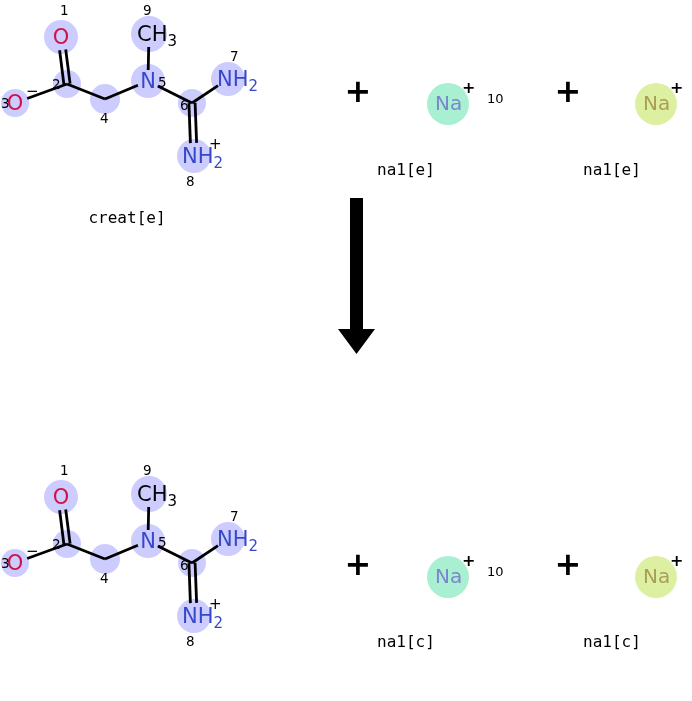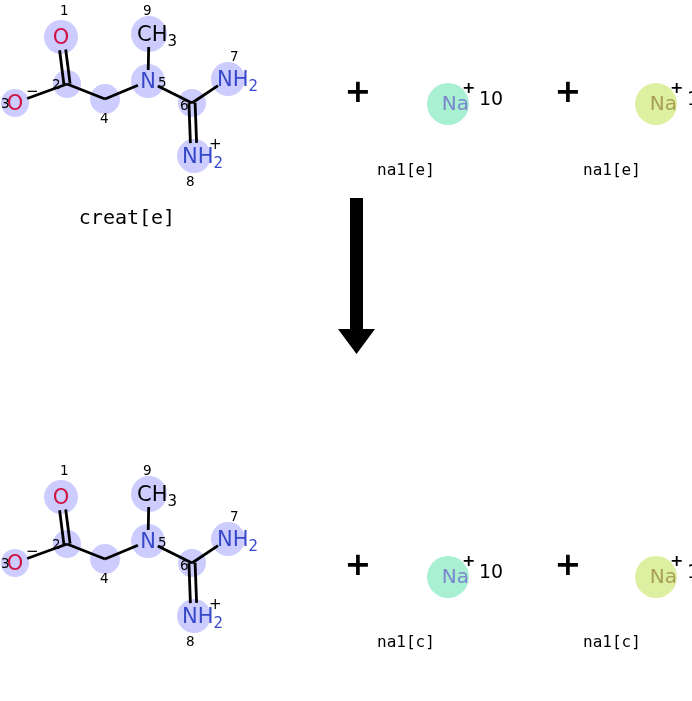--- a/index.html
+++ b/index.html
@@ -1,28 +1,28 @@
 <!DOCTYPE html>
 <html><head>
 <meta charset="utf-8">
 <style>
   html,body{margin:0;padding:0}
   body{width:692px;height:701px;background:#ffffff;font-family:"DejaVu Sans",sans-serif;color:#000;position:relative;overflow:hidden}
   .layer{position:absolute;left:0;top:0;width:692px;height:701px}
   .mol-svg{position:absolute;left:0;width:270px;height:200px;overflow:visible}
   #mol-top{top:0}
   #mol-bottom{top:460px}
-  .mol-label{position:absolute;width:254px;text-align:center;font-family:"DejaVu Sans Mono",monospace;font-size:20px;line-height:23px}
+  .mol-label{position:absolute;width:254px;text-align:center;font-family:"DejaVu Sans Mono",monospace;font-size:16px;line-height:23px}
   .ion-label{position:absolute;width:144px;text-align:left;font-family:"DejaVu Sans Mono",monospace;font-size:16px;line-height:23px}
   .plus{position:absolute;width:40px;text-align:center;font-size:32px;font-weight:bold;line-height:38px}
   .ion{position:absolute;width:42px;height:42px}
   .ion-circle{position:absolute;left:0;top:0;width:42px;height:42px;border-radius:50%}
-  .ion-sym{position:absolute;left:0;top:9px;width:42px;text-align:right;font-size:20px;line-height:22px}
+  .ion-sym{position:absolute;left:8px;top:9px;width:42px;text-align:left;font-size:20px;line-height:22px}
   .ion-charge{position:absolute;left:35px;top:-4px;font-size:16px;font-weight:bold;line-height:18px}
-  .ion-num{position:absolute;left:52px;top:8px;font-size:19px;line-height:15px}
+  .ion-num{position:absolute;left:60px;top:8px;font-size:13px;line-height:15px}
   .arrow-svg{position:absolute;left:332px;top:198px}
 </style>
 </head>
 <body>
 
 <div class="layer">
 
   <svg id="mol-top" class="mol-svg" viewBox="0 0 270 200">
       <circle cx="61" cy="37" r="17" fill="#ccccff"></circle>
       <circle cx="67" cy="84" r="14" fill="#ccccff"></circle>

